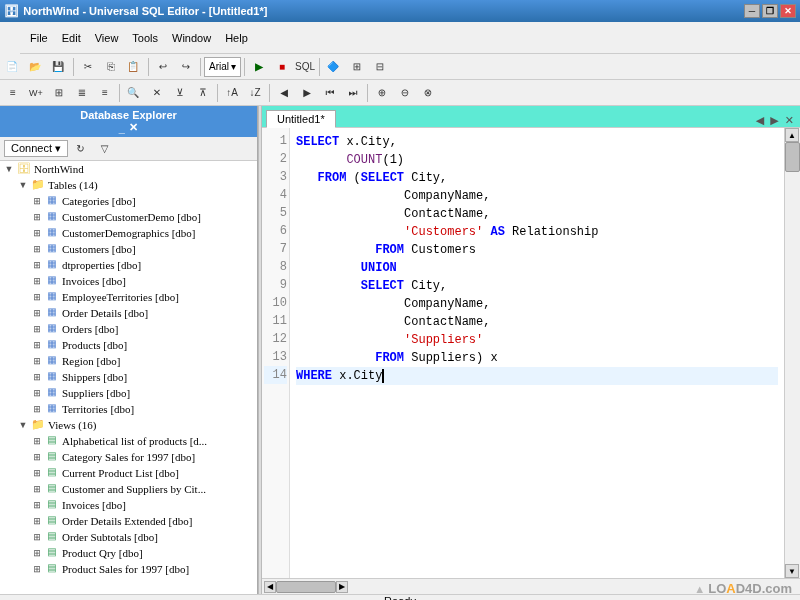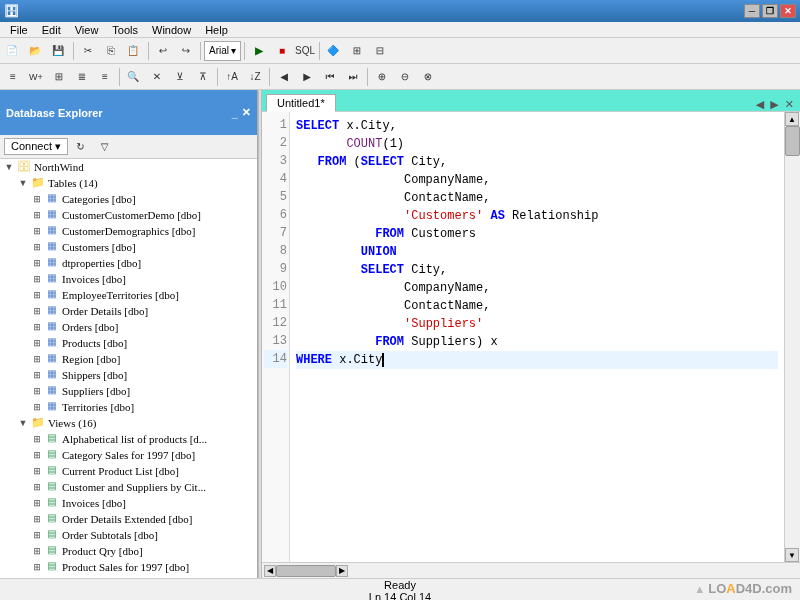--- a/index.html
+++ b/index.html
@@ -25,26 +25,27 @@
       border: 1px solid #888;
       font-size: 9px;
       display: flex; align-items: center; justify-content: center;
       cursor: pointer; color: #000;
     }
     #title-bar .win-btn.close { background: #e05050; color: white; }
 
     
     #menu-bar {
       background: #f0f0f0;
-      height: 16px;
+      height: 32px;
       display: flex;
       align-items: center;
       border-bottom: 1px solid #ccc;
       padding: 0 4px;
       gap: 2px;
+      margin-left: 20px;
     }
     .menu-item {
       padding: 2px 6px;
       cursor: pointer;
       font-size: 11px;
     }
 
     
     .toolbar {
       background: #f0f0f0;
@@ -97,24 +98,25 @@
       border-right: 1px solid #aaa;
       display: flex;
       flex-direction: column;
       overflow: hidden;
     }
     #db-explorer-header {
       background: #4a90d9;
       color: white;
       font-size: 11px;
       font-weight: bold;
-      padding: 16px 6px;
+      padding: 3px 6px;
       display: flex;
       align-items: center;
       justify-content: space-between;
+      flex-direction: column;
     }
     #db-explorer-toolbar {
       display: flex; align-items: center;
       background: #f0f0f0;
       border-bottom: 1px solid #ccc;
       padding: 2px 4px;
       gap: 2px;
       height: 24px;
     }
     #db-tree {
@@ -296,20 +298,21 @@
     }
     .v-scroll-track { flex: 1; background: #f0f0f0; }
     .v-scroll-thumb { background: #c0c0c0; border: 1px solid #999; height: 30px; border-radius: 2px; }
   </style>
 </head>
 <body>
 
 <div id="title-bar">
   <div class="title-text">
     <span style="font-size:12px">🗄</span>
+    <span>NorthWind - Universal SQL Editor - [Untitled1*]</span>
   </div>
   <div class="window-controls">
     <div class="win-btn">─</div>
     <div class="win-btn">❐</div>
     <div class="win-btn close">✕</div>
   </div>
 </div>
 
 <div id="menu-bar">
   <span class="menu-item">File</span>

